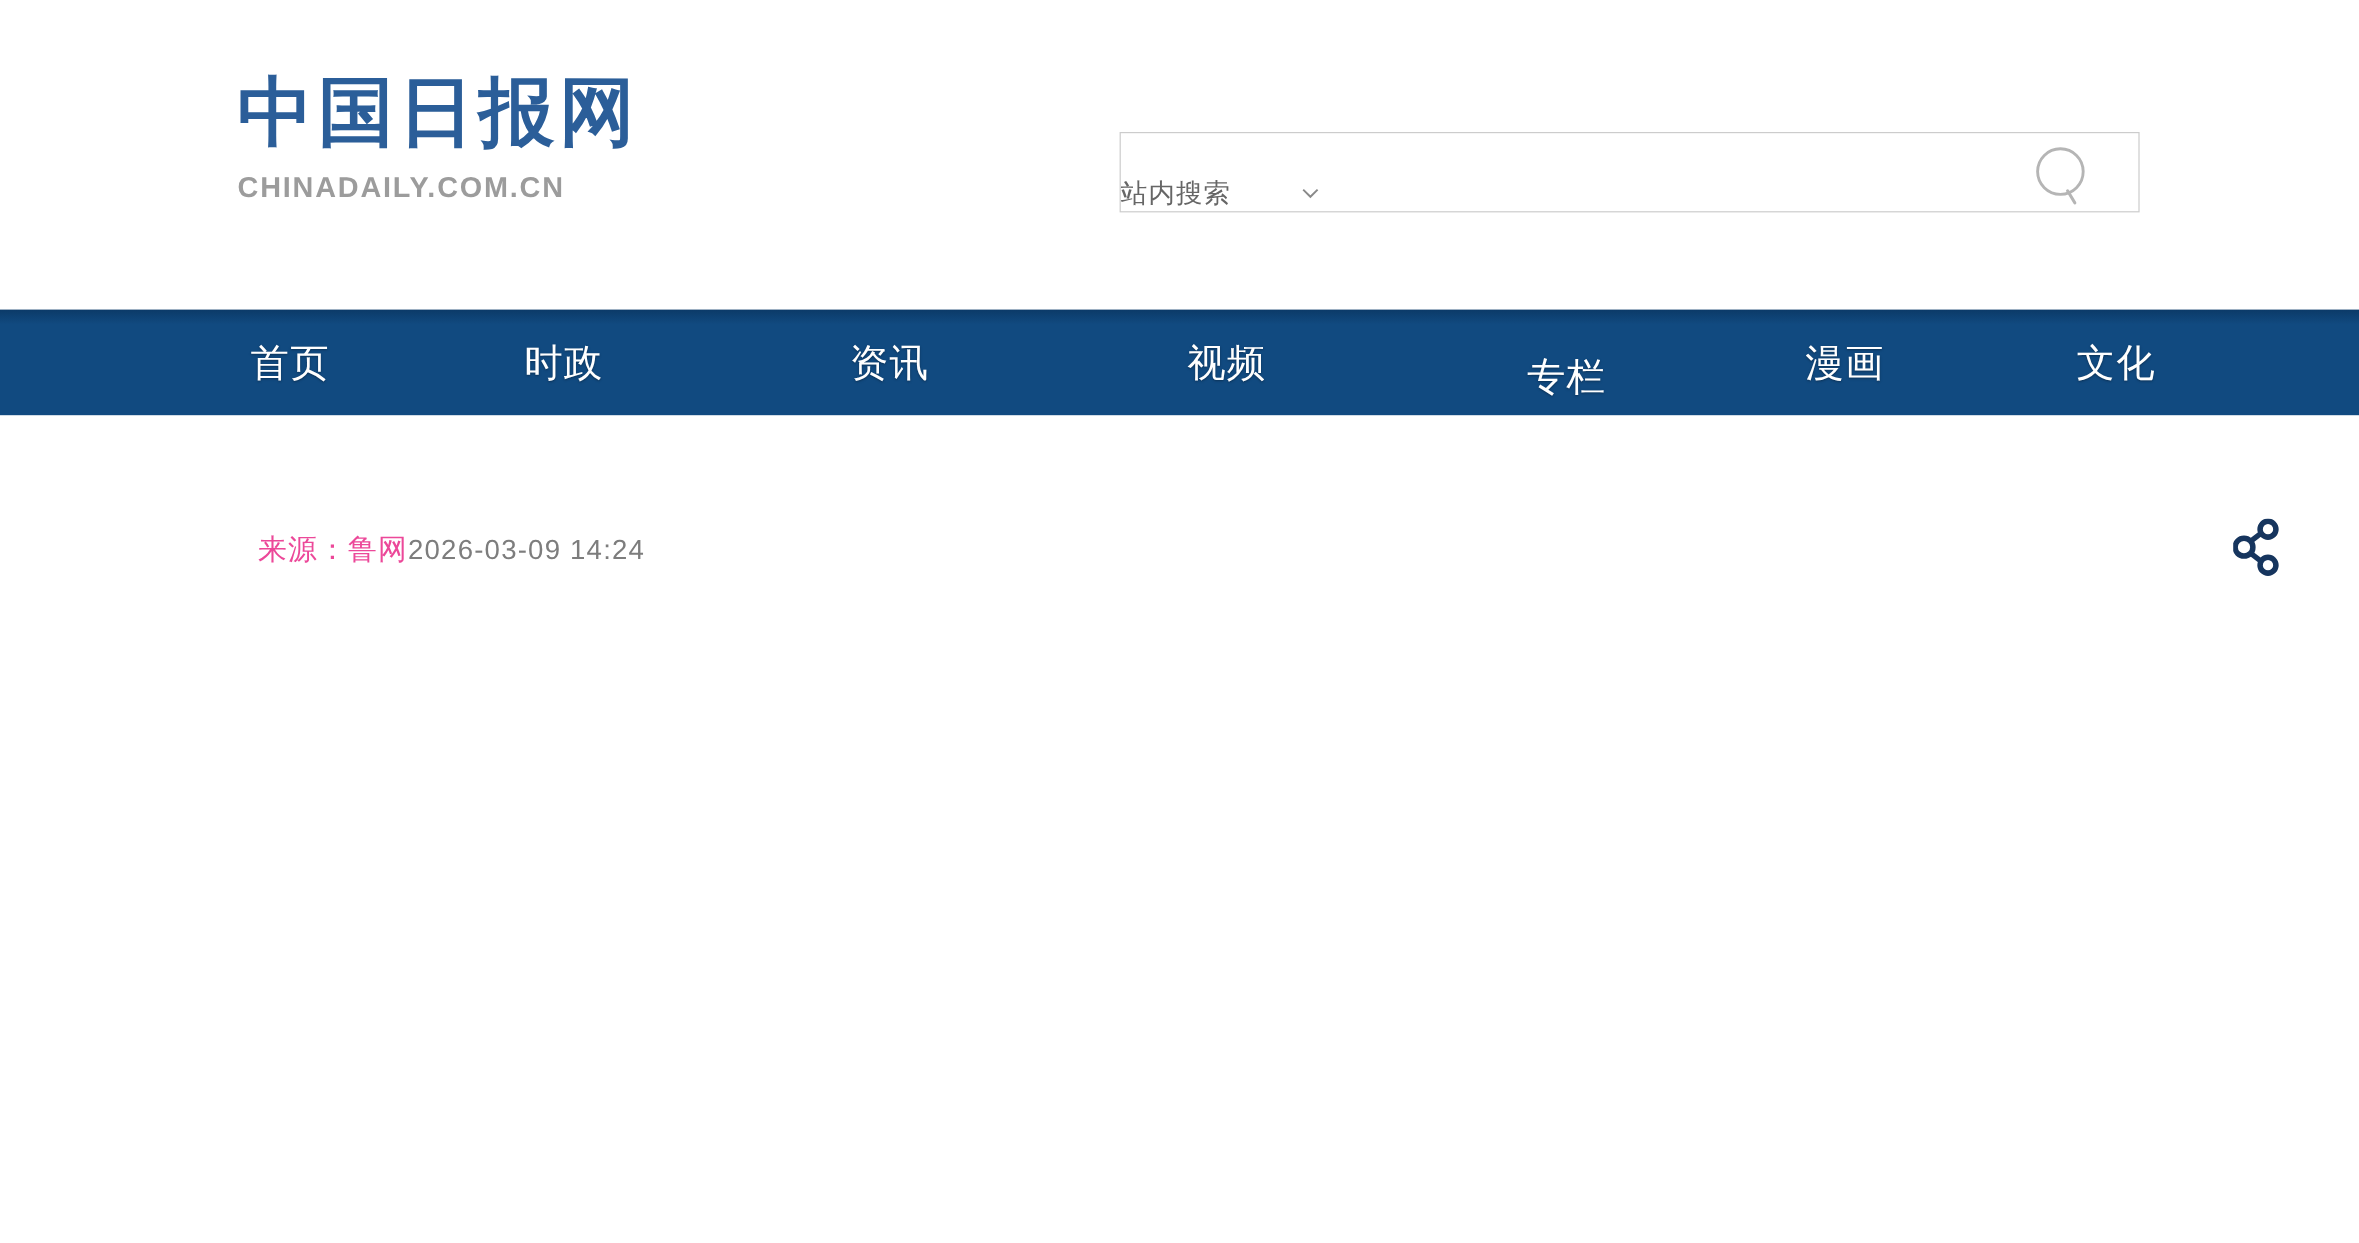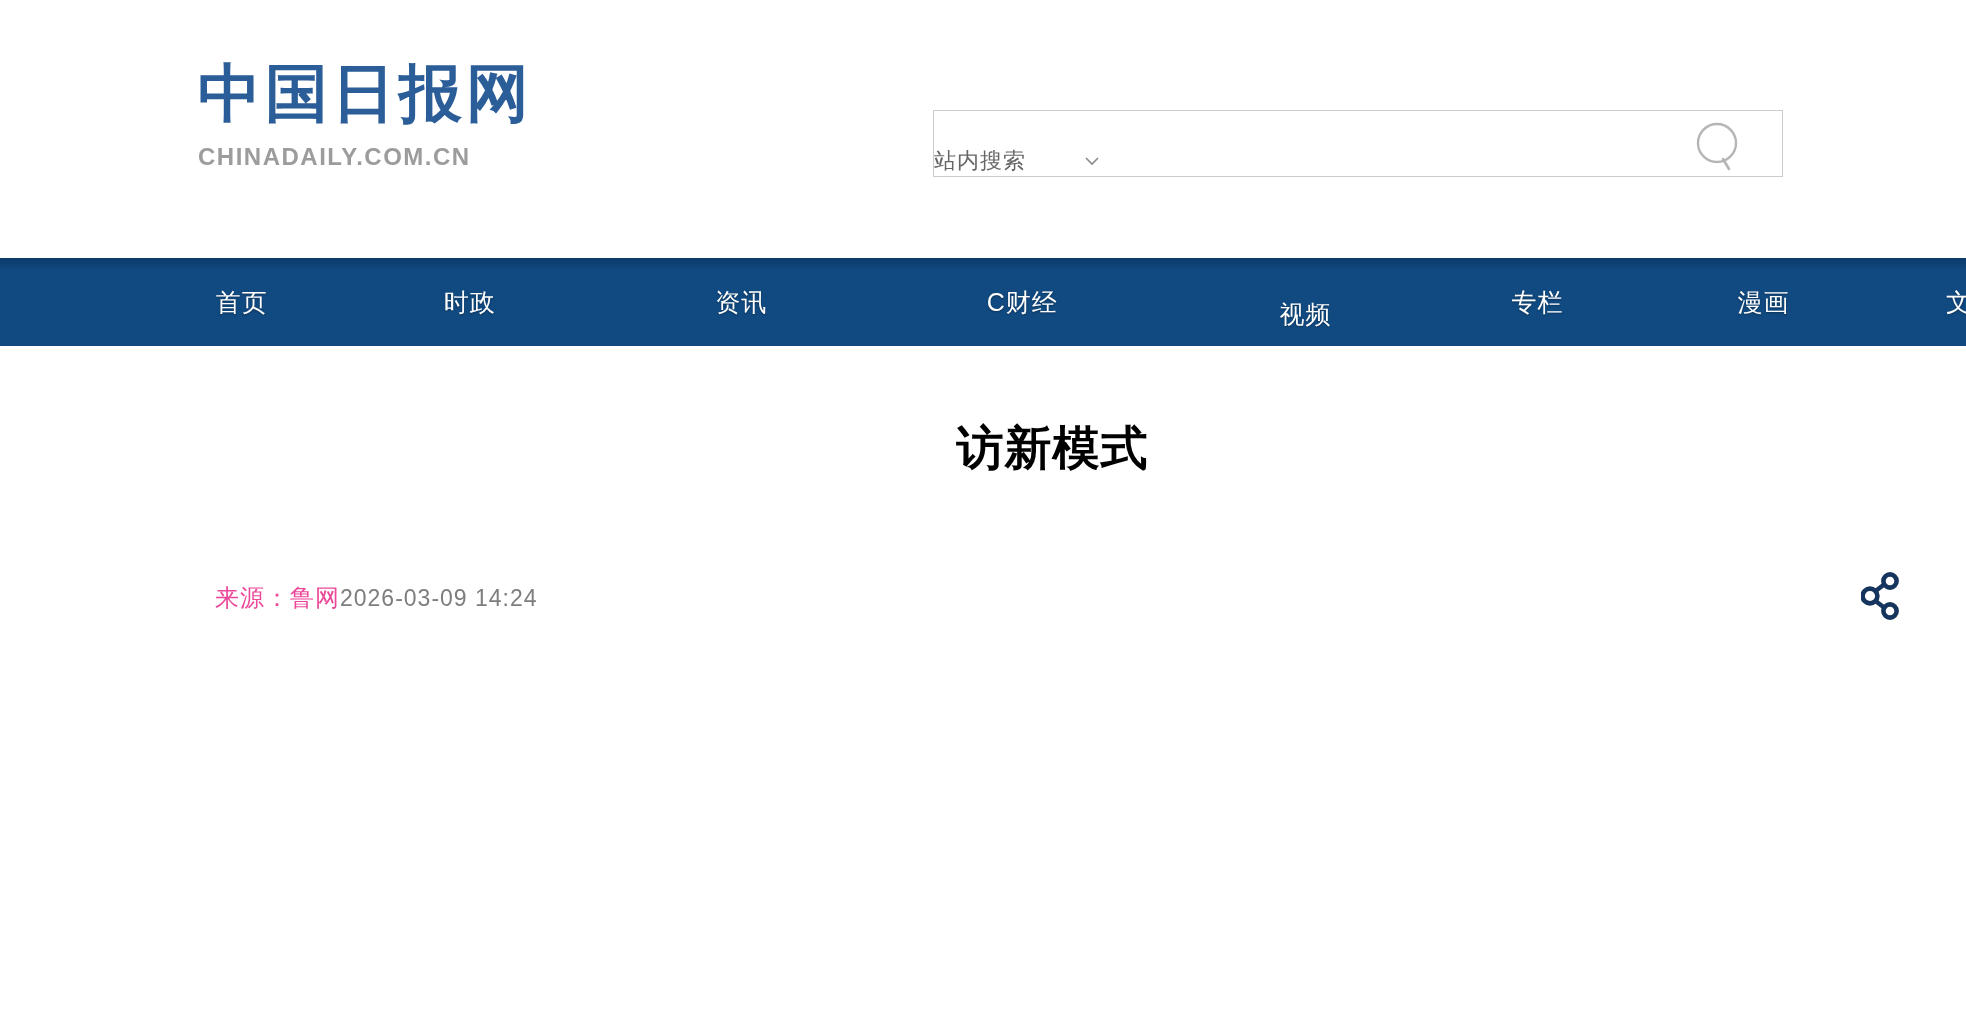--- a/index.html
+++ b/index.html
@@ -26,21 +26,21 @@
   .search-scope svg { margin-left:58px; display:block; }
   .search-input { flex:1; height:100%; border:none; outline:none; font-size:22px;
                   background:transparent; padding:0 20px; }
   .search-btn { position:absolute; right:36px; top:11px; width:52px; height:52px;
                 background:transparent; border:none; cursor:pointer; }
 
   
   .nav { position:relative; width:100%; height:88px; overflow:hidden;
          background:linear-gradient(180deg,#0b3a68 0%, #114a80 14%, #114a80 100%); }
   .nav-item { position:absolute; top:0; transform:translateX(-50%); line-height:88px;
-              font-size:25px; color:#fff; letter-spacing:1px; cursor:pointer;
+              font-size:32px; color:#fff; letter-spacing:1px; cursor:pointer;
               white-space:nowrap; text-shadow:0 1px 2px rgba(0,0,0,.35); }
   .nav-item:nth-child(1){ left:12.3%; }
   .nav-item:nth-child(2){ left:23.9%; }
   .nav-item:nth-child(3){ left:37.7%; }
   .nav-item:nth-child(4){ left:52.0%; }
   .nav-item:nth-child(5){ left:66.4%;margin-top:12px; }
   .nav-item:nth-child(6){ left:78.2%; }
   .nav-item:nth-child(7){ left:89.7%; }
   .nav-item:nth-child(8){ left:100.3%; }
 
@@ -81,30 +81,28 @@
         <path d="M29 37 L35 47" fill="none" stroke="#b5b5b5" stroke-width="2.6" stroke-linecap="round"></path>
       </svg>
     </button>
   </div>
 </header>
 
 <nav class="nav">
   <div class="nav-item">首页</div>
   <div class="nav-item">时政</div>
   <div class="nav-item">资讯</div>
-  <div class="nav-item">C财经</div>
   <div class="nav-item">视频</div>
   <div class="nav-item">专栏</div>
   <div class="nav-item">漫画</div>
   <div class="nav-item">文化</div>
 </nav>
 
 <main class="main">
   <h1 class="article-title">
-      <span style="display:block">访新模式</span>
     </h1>
 
   <div class="meta-row">
     <span class="meta-source">来源：鲁网</span>
     <span class="meta-time">2026-03-09 14:24</span>
     <button class="share-btn">
       <svg width="40" height="48" viewBox="0 0 40 48">
         <line x1="12" y1="21" x2="25" y2="11" stroke="#16355e" stroke-width="4.4"></line>
         <line x1="12" y1="27" x2="25" y2="37" stroke="#16355e" stroke-width="4.4"></line>
         <circle cx="29" cy="9" r="6.6" fill="#fff" stroke="#16355e" stroke-width="4.6"></circle>

